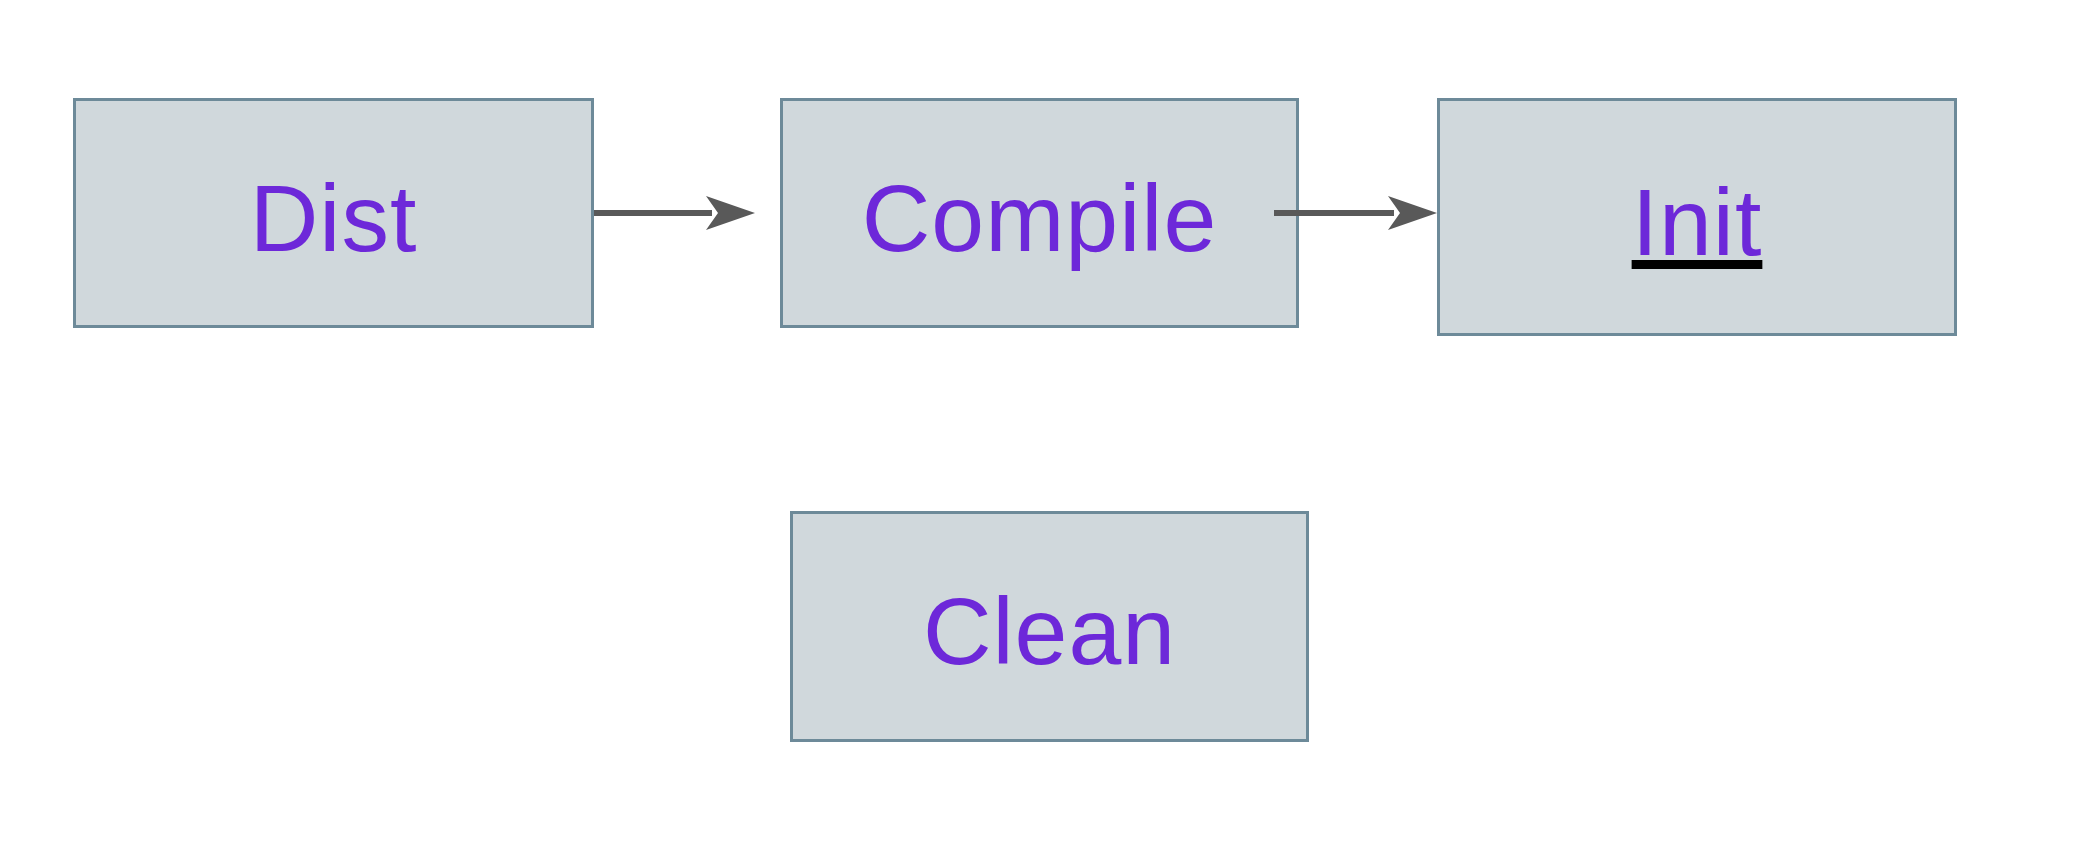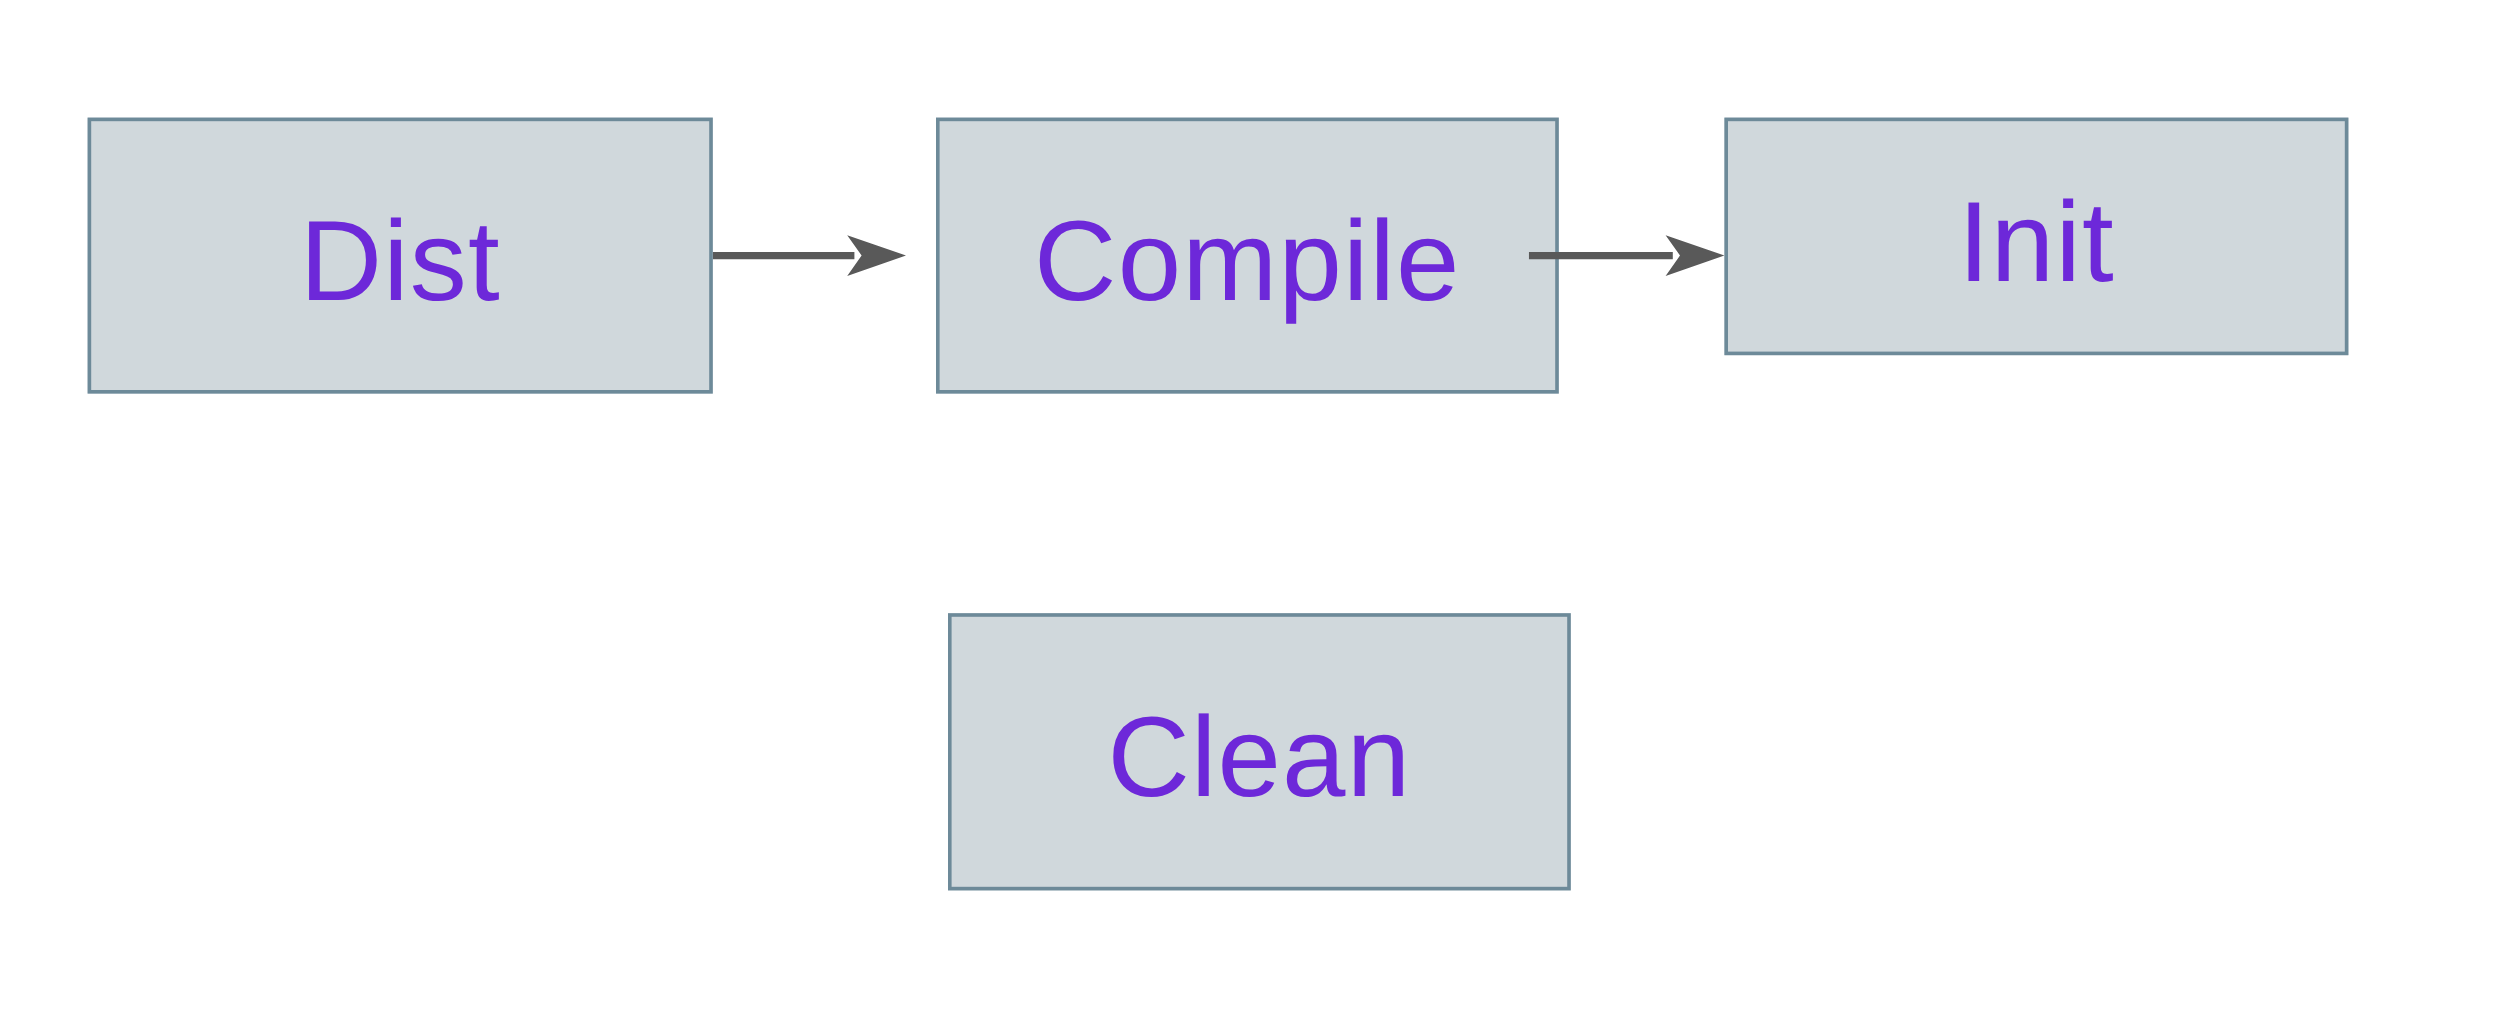--- a/index.html
+++ b/index.html
@@ -27,21 +27,21 @@
   .node .label {
     color: #6d28d9;
     font-size: 95px;
     line-height: 1;
     letter-spacing: 1px;
     white-space: nowrap;
     padding-top: 10px;
   }
   .node-dist    { left: 73px;   top: 98px;  width: 521px; height: 230px; }
   .node-compile { left: 780px;  top: 98px;  width: 519px; height: 230px; }
-  .node-init    { left: 1437px; top: 98px;  width: 520px; height: 198px; }
+  .node-init    { left: 1437px; top: 98px;  width: 520px; height: 238px; text-decoration: underline; }
   .node-clean   { left: 790px;  top: 511px; width: 519px; height: 231px; }
   .edge {
     position: absolute;
     display: block;
   }
   .edge-1 { left: 594px;  top: 193px; }
   .edge-2 { left: 1274px; top: 193px; }
 </style>
 </head>
 <body>

